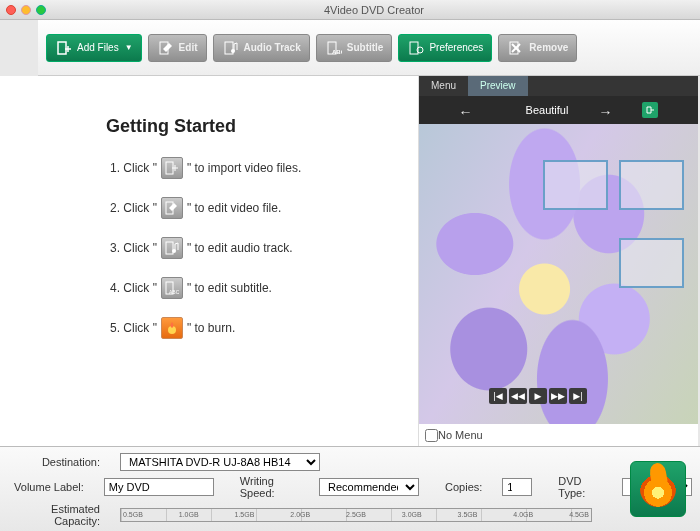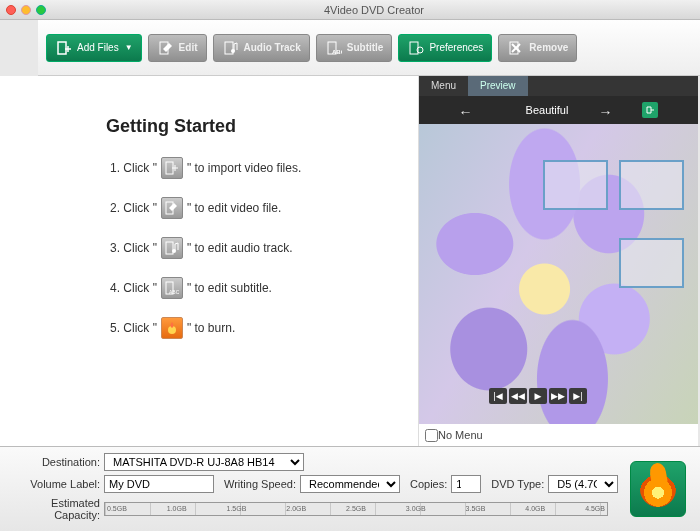--- a/index.html
+++ b/index.html
@@ -50,21 +50,21 @@
   }
   .slot { position:absolute; width:65px; height:50px; background: rgba(230,230,240,0.6); border: 2px solid #6aa0c8; }
   .slot1 { top: 36px; right: 90px; }
   .slot2 { top: 36px; right: 14px; }
   .slot3 { top: 114px; right: 14px; }
   .pcontrols { position:absolute; left: 70px; bottom: 20px; display:flex; gap:2px; }
   .pbtn { width: 18px; height: 16px; background: #3a3a3a; color:#fff; font-size:9px; display:flex; align-items:center; justify-content:center; border-radius:2px; cursor:pointer; }
   .nomenu { height: 22px; padding: 1px 6px; display:flex; align-items:center; font-size:11px; color:#444; background:#fff; }
 
   .bottom { border-top: 1px solid #bbb; background: linear-gradient(#fafafa,#e6e6e6); padding: 6px 8px; font-size: 11px; color:#333; }
-  .brow { display:flex; align-items:center; margin-bottom: 4px; gap: 4px; }
+  .brow { display:flex; align-items:center; margin-bottom: 4px; gap: 20px; }
   .blabel { width: 92px; text-align: right; }
   .binput, .bselect { border: 1px solid #888; background: #fff; height: 18px; font-size: 11px; padding: 0 4px; }
   .dest { width: 200px; }
   .vol { width: 110px; }
   .ws { width: 100px; }
   .cp { width: 30px; }
   .dt { width: 70px; }
   .capbar { flex:1; height: 14px; background: repeating-linear-gradient(90deg,#c8c8c8 0 1px, #e8e8e8 1px 45px); border:1px solid #999; position:relative; }
   .caplabels { position:absolute; inset:0; display:flex; justify-content:space-between; font-size:7px; color:#666; padding:2px 2px 0; }
   .burn { position:absolute; right: 14px; bottom: 14px; width: 56px; height: 56px; background: linear-gradient(#1fa36a,#0c7a4d); border-radius: 6px; display:flex; align-items:center; justify-content:center; cursor:pointer; border:1px solid #084; }

